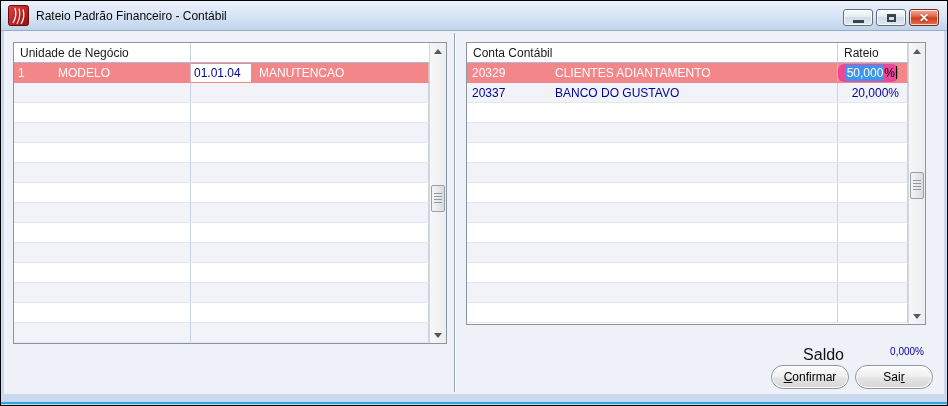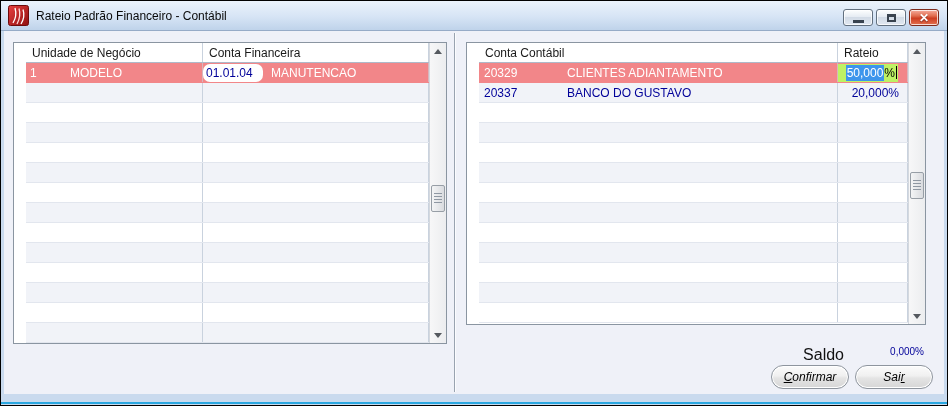--- a/index.html
+++ b/index.html
@@ -26,45 +26,45 @@
   .glyph-close{font-size:12px;font-weight:700;color:#FFF;line-height:1;
                text-shadow:0 1px 1px rgba(60,0,0,.6);}
 
   
   .client{position:absolute;top:30px;left:3px;right:3px;bottom:11px;background:#EFF1F8;}
   .panel-divider{position:absolute;left:450px;top:2px;bottom:2px;width:0;
                  border-left:1px solid #99A3B0;border-right:1px solid #FBFCFE;}
 
   
   .grid{position:absolute;background:#FFF;border:1px solid #8A95A1;box-sizing:border-box;
-        padding-right:17px;overflow:hidden;padding-left:12px;}
+        padding-right:17px;overflow:hidden;}
   .left-grid{left:9px;top:11px;width:434px;height:302px;}
   .right-grid{left:462px;top:11px;width:460px;height:283px;}
   .g-header{display:flex;height:20px;background:#FFF;border-bottom:1px solid #AEB9C9;box-sizing:border-box;}
   .g-hcell{font-size:12px;color:#1A1A1A;padding:3px 0 0 6px;box-sizing:border-box;
            border-right:1px solid #C9D2DE;white-space:nowrap;overflow:hidden;}
   .row{display:flex;height:20px;box-sizing:border-box;border-bottom:1px solid #E2E6EE;background:#FFF;}
   .g-body .row:nth-child(even){background:#F1F3F8;}
   .g-body .row.selected{background:#F28689;border-bottom-color:#F28689;}
   .cell{box-sizing:border-box;border-right:1px solid #C9D2DE;display:flex;align-items:center;
         font-size:12px;color:#000099;overflow:hidden;white-space:nowrap;}
   .selected .cell{color:#FFF;border-right-color:#D8B5BC;}
   
   .left-grid  .c1{width:177px;flex:none;}
   .left-grid  .c2{flex:1;}
   .right-grid .c1{flex:1;}
   .right-grid .c2{width:70px;flex:none;}
   
   .code-l{display:inline-block;width:44px;padding-left:4px;box-sizing:border-box;}
   .code-r{display:inline-block;width:88px;padding-left:5px;box-sizing:border-box;}
   .inline-editor{width:60px;height:18px;margin:0;background:#FFF;color:#000099;
-                 display:flex;align-items:center;padding-left:3px;box-sizing:border-box;flex:none;border-radius:7px;}
+                 display:flex;align-items:center;padding-left:3px;box-sizing:border-box;flex:none;}
   .acct-name{margin-left:8px;}
-  .rateio-editor{width:60px;height:18px;background:#bef264;display:flex;align-items:center;
-                 justify-content:flex-end;box-sizing:border-box;padding-right:1px;flex:none;}
+  .rateio-editor{width:60px;height:18px;background:#ec4899;display:flex;align-items:center;
+                 justify-content:flex-end;box-sizing:border-box;padding-right:1px;flex:none;border-radius:6px;}
   .sel-text{background:#3D95EC;color:#FFF;padding:1px 1px;}
   .pct{color:#000;}
   .caret{width:1px;height:13px;background:#000;margin-left:1px;}
   .rateio-value{justify-content:flex-end;padding-right:8px;}
 
   
   .vscroll{position:absolute;top:0;right:0;bottom:0;width:17px;
            background:linear-gradient(to right,#F7F7F8,#ECEDEF);
            border-left:1px solid #D4D8DE;display:flex;flex-direction:column;box-sizing:border-box;}
   .sb-btn{height:16px;flex:none;display:flex;align-items:center;justify-content:center;}
@@ -82,21 +82,21 @@
         background:repeating-linear-gradient(to bottom,#8F98A3 0,#8F98A3 1px,transparent 1px,transparent 3px);}
 
   
   .saldo-label{position:absolute;top:315px;right:100px;font-size:16px;color:#111;}
   .saldo-value{position:absolute;top:315px;right:20px;font-size:10px;color:#000099;}
   .btn{position:absolute;top:334px;height:24px;width:78px;box-sizing:border-box;
        border:1px solid #8E959E;border-radius:12px;font-size:12px;color:#000;
        background:linear-gradient(#FBFBFB,#F0F0F0 45%,#E4E4E4 55%,#D6D6D6);
        box-shadow:inset 0 0 0 1px #FFFFFF;
        display:flex;align-items:center;justify-content:center;cursor:default;
-       font-family:"Liberation Sans",sans-serif;font-style:italic;}
+       font-family:"Liberation Sans",sans-serif;}
   .btn-confirm{right:95px;}
   .btn-exit{right:11px;}
   .accel{text-decoration:underline;}
 </style>
 </head>
 <body>
 
 <div class="window">
   <div class="frame">
 
@@ -125,21 +125,20 @@
           <span class="glyph-close">✕</span>
         </div>
       </div>
     </div>
 
     <div class="client">
 
       <div class="grid left-grid">
         <div class="g-header">
           <div class="g-hcell c1">Unidade de Negócio</div>
-          <div class="g-hcell c2">Conta Financeira</div>
         </div>
         <div class="g-body">
           <div class="row selected">
             <div class="cell c1">
               <span class="code-l">1</span>
               <span>MODELO</span>
             </div>
             <div class="cell c2">
               <span class="inline-editor">01.01.04</span>
               <span class="acct-name">MANUTENCAO</span>

